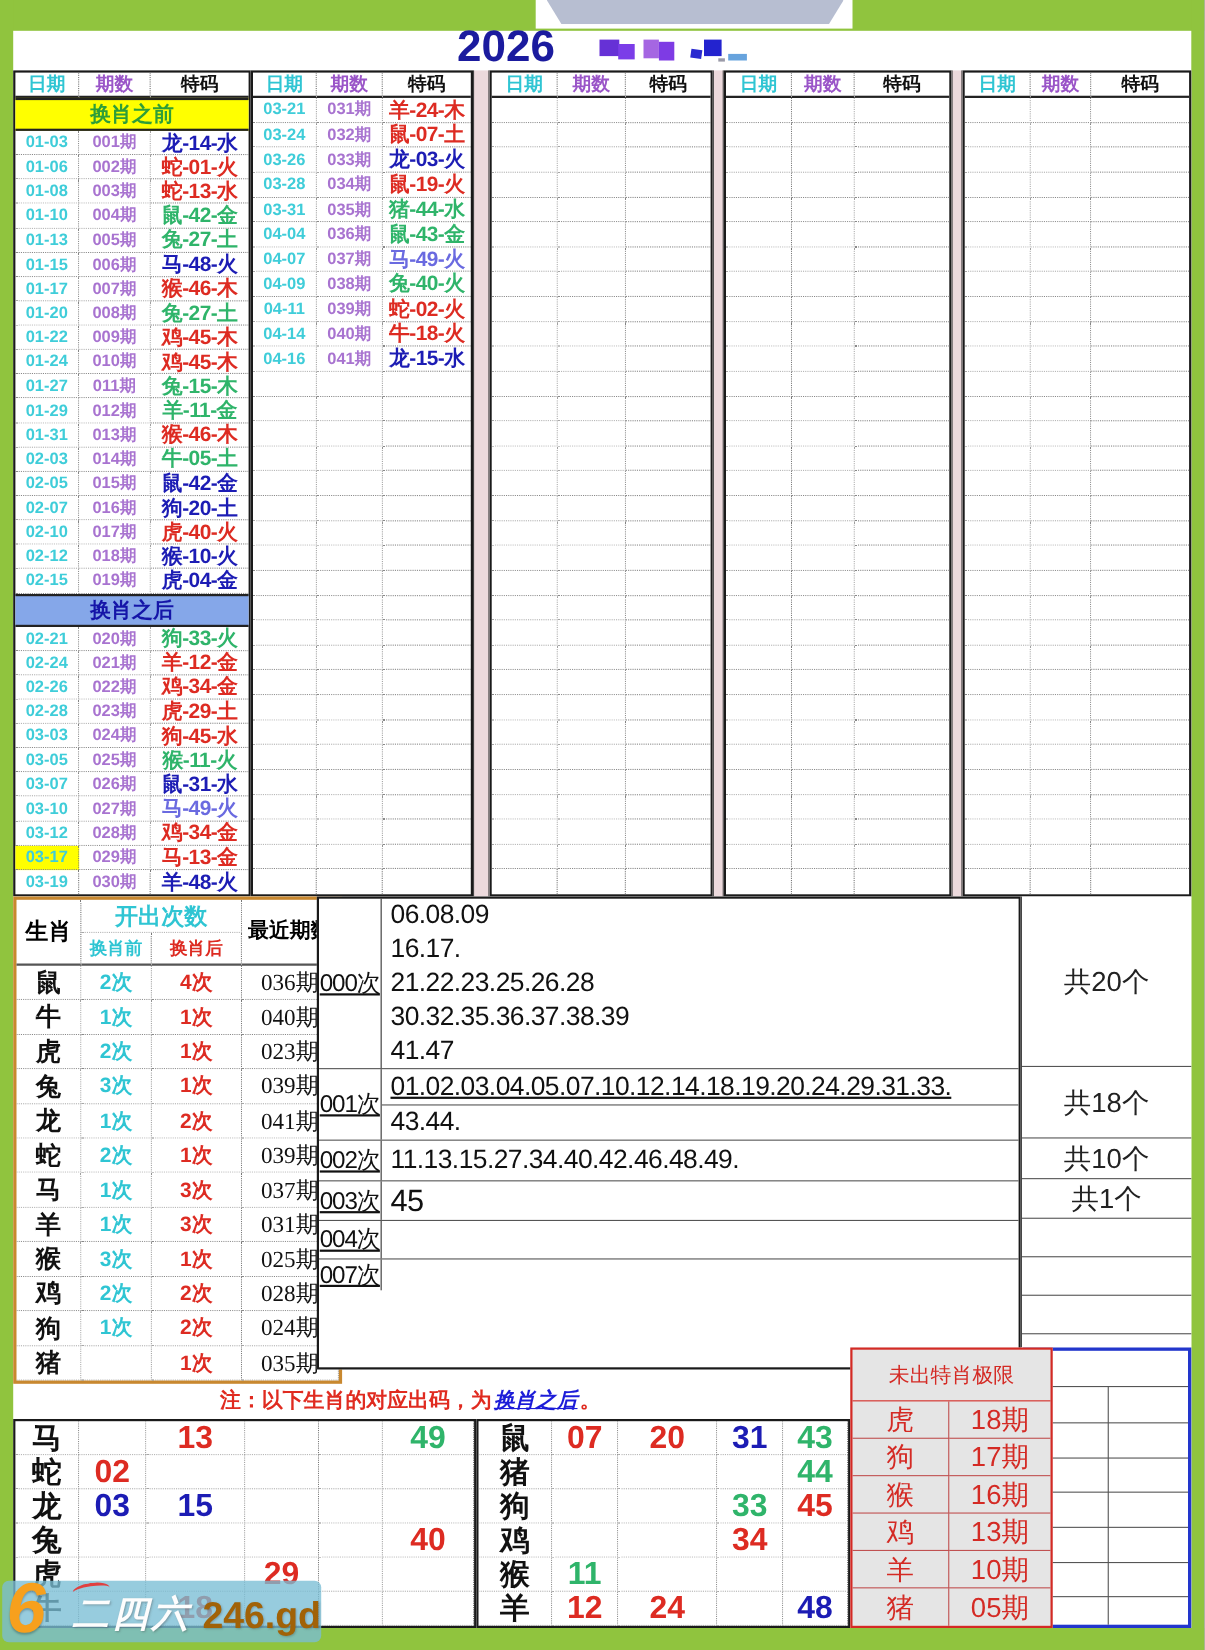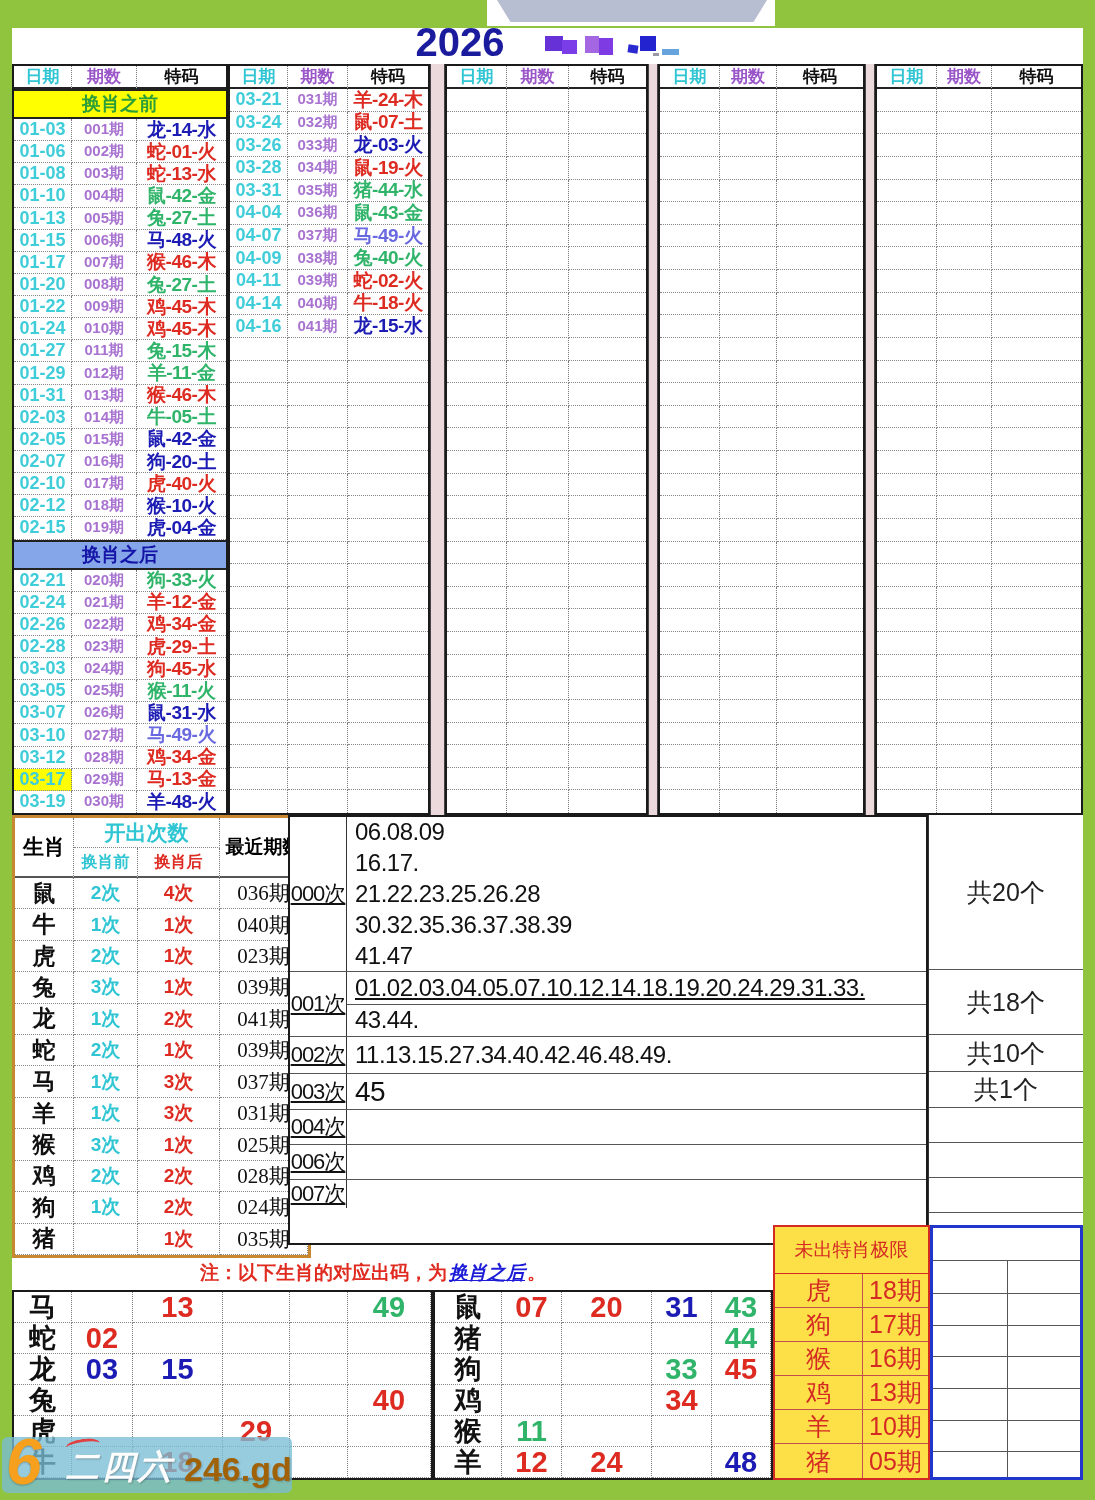--- a/index.html
+++ b/index.html
@@ -18,21 +18,21 @@
   .frame{background:var(--frame-green);}
   
   .group{position:absolute;top:64px;height:751px;box-sizing:border-box;border:2px solid #1a1a1a;
          display:grid;grid-template-rows:23px repeat(32,1fr);background:#fff;}
   .cell{box-sizing:border-box;border-right:1px dotted #777;border-bottom:1px dotted #888;
         display:flex;align-items:center;justify-content:center;overflow:hidden;white-space:nowrap;}
   .cell.lastcol{border-right:none;}
   .cell.lastrow{border-bottom:none;}
   .hcell{font-weight:bold;font-size:17px;border-bottom:2px solid #222;}
   .h-date{color:var(--cyan);} .h-per{color:var(--purple);} .h-code{color:#111;}
-  .c-date{color:#3fcdd9;font-size:18px;font-weight:bold;}
+  .c-date{color:#3fcdd9;font-size:15px;font-weight:bold;}
   .c-per{color:var(--lpurple);font-size:15px;font-weight:bold;}
   .c-code{font-size:19px;font-weight:bold;letter-spacing:-0.5px;}
   .k-red{color:var(--red);} .k-blue{color:var(--blue);} .k-green{color:var(--green);} .k-lightblue{color:var(--lightblue);}
   .hl{background:var(--banner-yellow);}
   .banner{grid-column:1 / span 3;display:flex;align-items:center;justify-content:center;
           font-size:19px;font-weight:bold;box-sizing:border-box;
           border-top:2px solid #222;border-bottom:2px solid #222;}
   .banner.before{background:var(--banner-yellow);color:var(--banner-green-text);}
   .banner.after{background:var(--banner-blue);color:var(--banner-blue-text);}
   .pinkbar{position:absolute;top:64px;height:751px;background:var(--pink-separator);
@@ -73,22 +73,22 @@
         font-size:19px;font-weight:bold;color:var(--note-red);white-space:nowrap;}
   .note .em{color:#1c1cd8;font-style:italic;text-decoration:underline;margin:0 2px;}
   
   .btable{position:absolute;top:1290px;height:190px;box-sizing:border-box;border:2px solid #1a1a1a;
           display:grid;background:#fff;}
   .bcell{box-sizing:border-box;border-right:1px dotted #777;border-bottom:1px dotted #888;
          display:flex;align-items:center;justify-content:center;overflow:hidden;}
   .bz{font-size:27px;font-weight:bold;color:#111;}
   .bn{font-size:29px;font-weight:bold;}
   
-  .limit{position:absolute;left:773px;top:1225px;width:157px;height:255px;box-sizing:border-box;
-         border:2.5px solid var(--limit-red);background:#fde047;z-index:5;display:flex;flex-direction:column;}
+  .limit{position:absolute;left:773px;top:1225px;width:184px;height:255px;box-sizing:border-box;
+         border:2.5px solid var(--limit-red);background:#e5e5e5;z-index:5;display:flex;flex-direction:column;}
   .limit-title{height:63px;box-sizing:border-box;border-bottom:1.5px solid var(--limit-red);
          display:flex;align-items:center;justify-content:center;font-size:19px;color:var(--limit-red);}
   .limit-grid{flex:1;display:grid;grid-template-columns:88px 1fr;grid-auto-rows:1fr;}
   .lcell{box-sizing:border-box;border-right:1px solid #c05050;border-bottom:1px solid #c05050;
          display:flex;align-items:center;justify-content:center;font-size:25px;color:var(--limit-red);}
   .lcell.lastcol{border-right:none;} .lcell.lastrow{border-bottom:none;}
   
   .bluebox{position:absolute;left:930px;top:1225px;width:153px;height:255px;box-sizing:border-box;
            border:3px solid #2236cc;background:#fff;z-index:4;}
   .bb-h{position:absolute;left:0;width:100%;height:1px;background:#555;}
@@ -725,24 +725,20 @@
       <div class="frow" style="height: 36px;">
         <div class="flabel">003次</div>
         <div class="fcontent">
           <div class="fline f45">45</div>
         </div>
       </div>
       <div class="frow" style="height: 35px;">
         <div class="flabel">004次</div>
         <div class="fcontent"></div>
       </div>
-      <div class="frow" style="height: 35px;">
-        <div class="flabel">006次</div>
-        <div class="fcontent"></div>
-      </div>
       <div class="frow" style="height: 28px;">
         <div class="flabel">007次</div>
         <div class="fcontent"></div>
       </div>
     </div>
   <div class="totals" id="totals-col">
       <div class="tcell" style="height: 155px;">共20个</div>
       <div class="tcell" style="height: 65px;">共18个</div>
       <div class="tcell" style="height: 37px;">共10个</div>
       <div class="tcell" style="height: 36px;">共1个</div>

